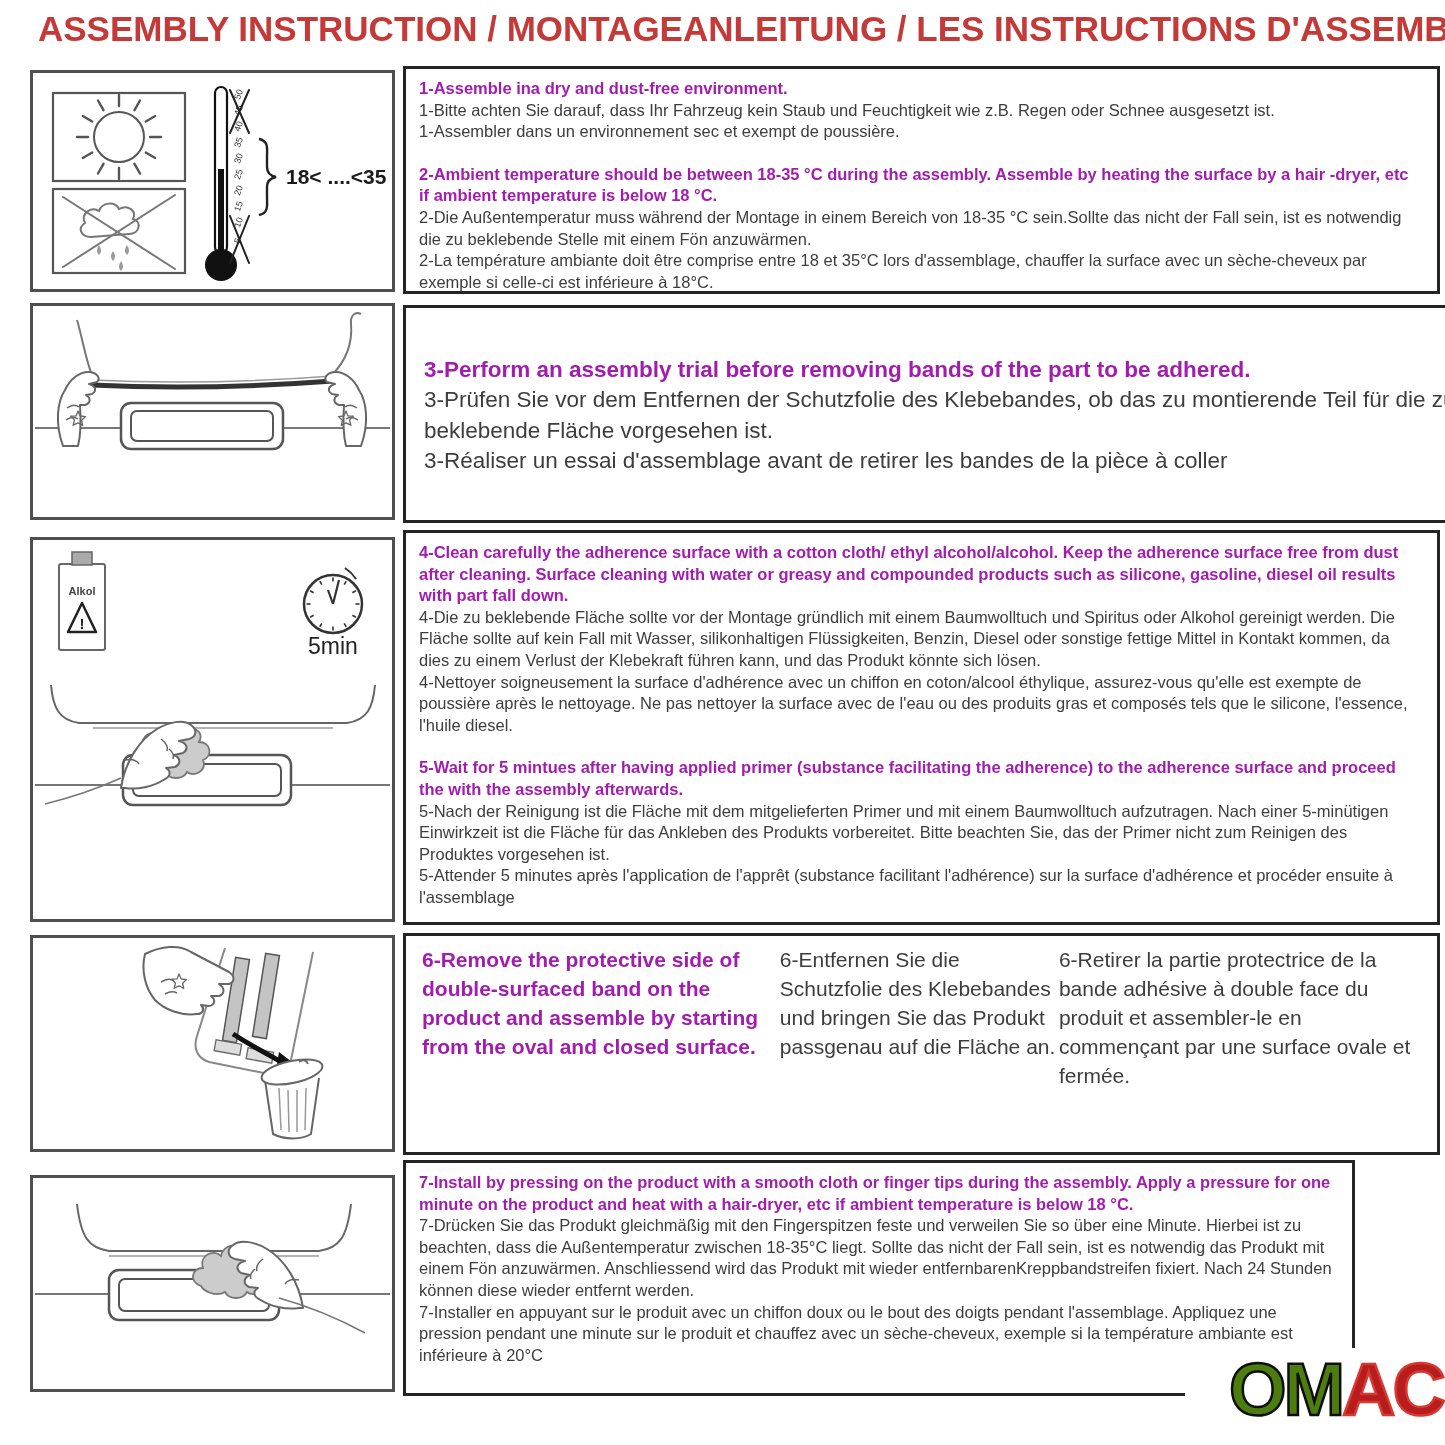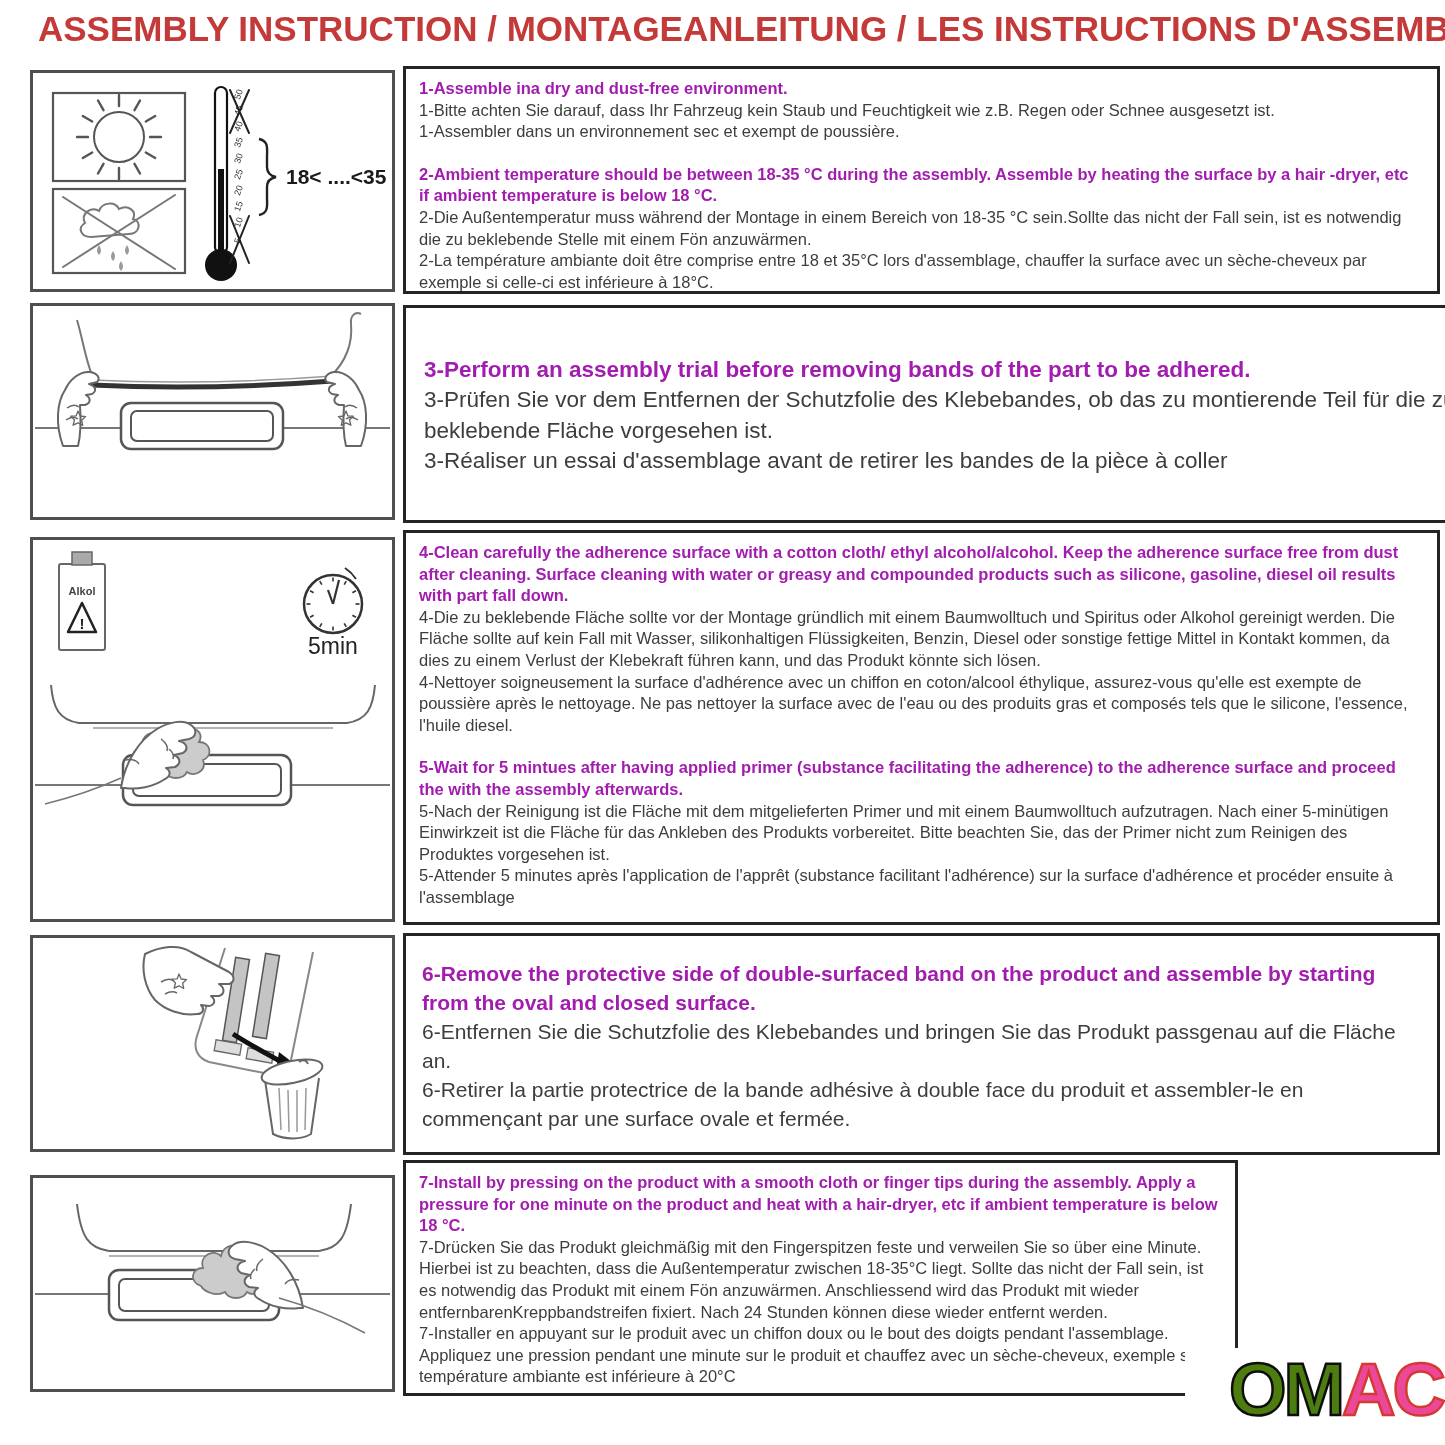--- a/index.html
+++ b/index.html
@@ -8,27 +8,27 @@
   .title{position:absolute;left:38px;top:8px;font-size:35px;line-height:42px;
          font-weight:700;color:#c43a39;letter-spacing:0;white-space:nowrap;}
   .illus{position:absolute;border:3px solid #4f4f4f;background:#fff;box-sizing:border-box;}
   .tbox{position:absolute;border:3px solid #242424;background:#fff;box-sizing:border-box;
         color:#3d3d3d;padding:9px 14px 6px 13px;}
   .tbox p{margin:0;}
   .tbox p.b{font-weight:700;color:#a21caf;}
   .s{font-size:16.5px;line-height:21.6px;}
   .s p.gap{margin-top:21px;}
   .l{font-size:22.5px;line-height:30.5px;display:flex;flex-direction:column;justify-content:center;padding-left:18px;}
-  .m{font-size:21px;line-height:29px;display:flex;flex-direction:column;justify-content:center;padding-left:16px;}
+  .m{font-size:21px;line-height:29px;display:flex;flex-direction:row;justify-content:center;padding-left:16px;}
   .logo{position:absolute;left:1185px;top:1348px;width:258px;height:84px;background:#fff;
         display:flex;align-items:center;justify-content:flex-end;z-index:3;
         font-weight:700;font-size:74px;line-height:1;letter-spacing:-3px;
         -webkit-text-stroke:2.5px;}
   .logo .lb{color:#4d7c0f;-webkit-text-stroke-color:#0e0e0e;}
-  .logo .lr{color:#ec4899;-webkit-text-stroke-color:#d53a32;}
+  .logo .lr{color:#b91c1c;-webkit-text-stroke-color:#d53a32;}
   svg{display:block;width:100%;height:100%;}
   svg text{font-family:"Liberation Sans", sans-serif;}
 </style>
 </head>
 <body>
 
 <div class="page">
 
   <div class="title">ASSEMBLY INSTRUCTION / MONTAGEANLEITUNG / LES INSTRUCTIONS D'ASSEMBLAGE</div>
 
@@ -242,21 +242,21 @@
         <path d="M168,108 c-12,-4 -10,-18 2,-18 c-4,-12 10,-20 18,-12 c2,-12 18,-14 22,-4 c10,-8 22,0 16,10 c12,0 14,14 4,18 c4,10 -8,18 -16,12 c-4,8 -18,8 -22,0 c-10,6 -22,-2 -24,-6 z" fill="#ccc" stroke="#777" stroke-width="1.8"></path>
       </g>
       <g transform="translate(358,0) scale(-1,1)" fill="#fff" stroke="#666" stroke-width="2" stroke-linejoin="round">
         <path d="M88,130 C92,104 106,82 124,71 C136,64 150,61 158,67 C165,72 163,79 156,81 L146,83 C154,85 156,91 150,95 L141,97 C148,100 148,106 142,109 L133,110 C138,113 138,118 132,121 C120,129 104,132 92,130 Z"></path>
         <path d="M128,81 q8,6 6,12 M136,91 q6,5 4,10" fill="none" stroke-width="1.5"></path>
         <path d="M92,102 q10,-2 14,4" fill="none" stroke-width="1.5"></path>
       </g>
       <path d="M246,120 C282,130 308,142 332,155" fill="none" stroke="#777" stroke-width="1.6"></path>
     </svg>
   </div>
-  <section class="tbox s" style="left:403px;top:1160px;width:835px;height:236px;">
+  <section class="tbox s" style="left:403px;top:1160px;width:952px;height:236px;">
     <p class="b">7-Install by pressing on the product with a smooth cloth or finger tips during the assembly. Apply a pressure for one minute on the product and heat with a hair-dryer, etc if ambient temperature is below 18 °C.</p>
     <p>7-Drücken Sie das Produkt gleichmäßig mit den Fingerspitzen feste und verweilen Sie so über eine Minute. Hierbei ist zu beachten, dass die Außentemperatur zwischen 18-35°C liegt. Sollte das nicht der Fall sein, ist es notwendig das Produkt mit einem Fön anzuwärmen. Anschliessend wird das Produkt mit wieder entfernbarenKreppbandstreifen fixiert. Nach 24 Stunden können diese wieder entfernt werden.</p>
     <p>7-Installer en appuyant sur le produit avec un chiffon doux ou le bout des doigts pendant l'assemblage. Appliquez une pression pendant une minute sur le produit et chauffez avec un sèche-cheveux, exemple si la température ambiante est inférieure à 20°C</p>
   </section>
 
   <div class="logo">
     <span class="lb">OM</span>
       <span class="lr">AC</span>
   </div>
 

